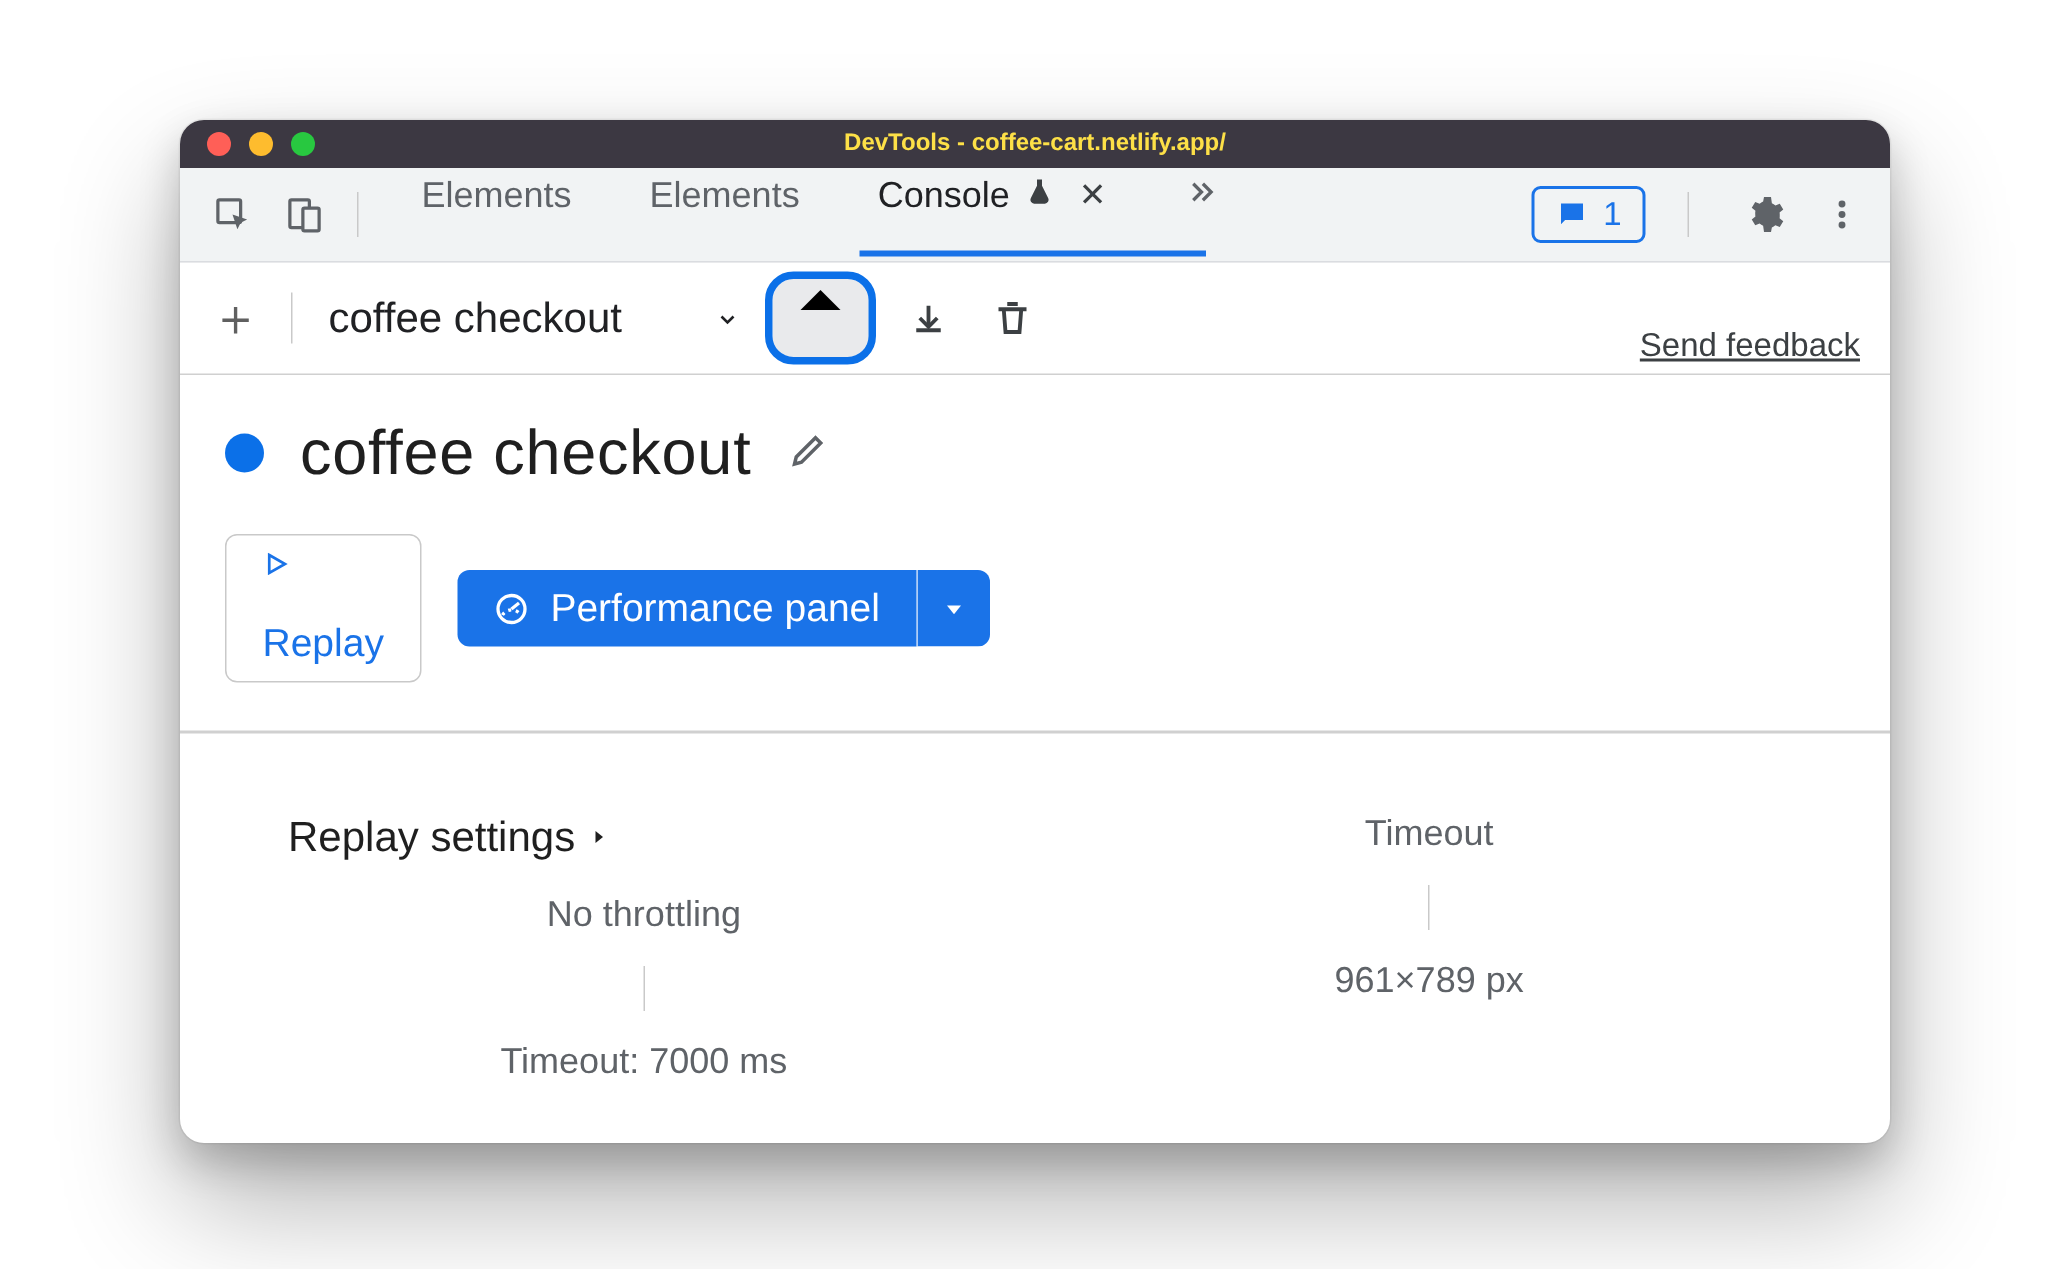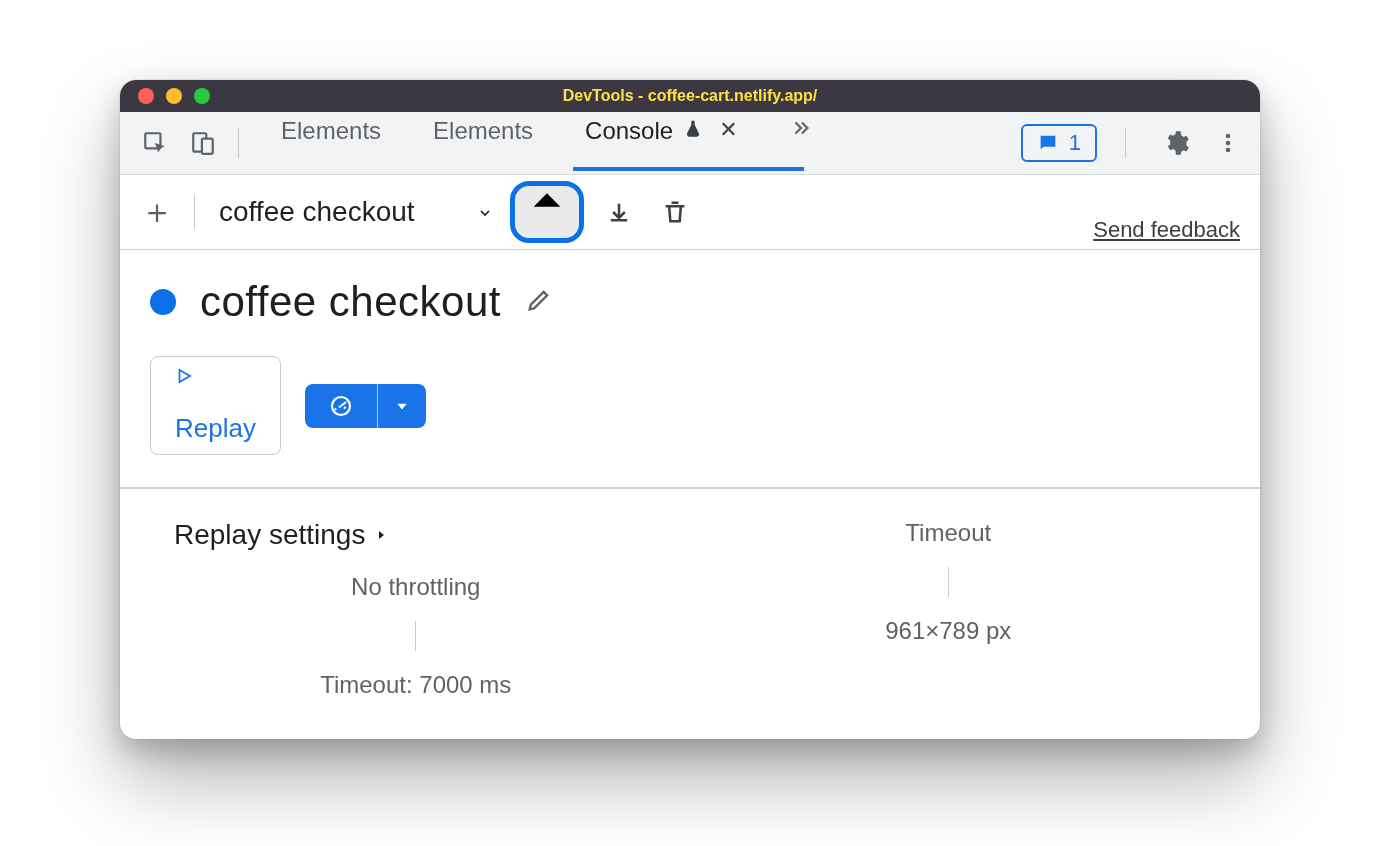--- a/index.html
+++ b/index.html
@@ -117,21 +117,21 @@
   }
   .btn-primary svg{width:24px;height:24px;stroke:#fff;fill:none;stroke-width:2.2;}
   .btn-caret{
     background:#1a73e8;color:#fff;border-left:1.5px solid rgba(255,255,255,0.65);
     display:flex;align-items:center;justify-content:center;padding:0 16px;border-radius:0 8px 8px 0;
   }
   .btn-caret svg{width:16px;height:14px;fill:#fff;}
 
   
   .settings{
-    display:flex;padding:30px 70px 40px 54px;gap:49px;font-size:24px;color:#202124;
+    display:flex;padding:30px 70px 40px 72px;gap:49px;font-size:24px;color:#202124;margin-top:23px;
   }
   .settings .col{flex:1;min-width:0;}
   .settings h3{
     margin:0 0 22px 0;font-size:28px;font-weight:500;color:#1f1f1f;display:flex;align-items:center;gap:10px;
   }
   .caret-right svg{width:12px;height:18px;fill:#1f1f1f;}
   .kv-row{display:flex;align-items:center;gap:20px;color:#5f6368;font-size:24px;flex-direction:column;}
   .kv-row .vdiv{width:1px;height:30px;background:#c9c9c9;}
 </style>
 </head>
@@ -271,20 +271,21 @@
         <span>Replay</span>
       </div>
 
       <div class="btn-primary-group">
         <div class="btn-primary">
           <svg viewBox="0 0 24 24">
             <circle cx="12" cy="12" r="9"></circle>
               <path d="M12 12l5-4"></path>
               <path d="M6 16a7 7 0 0 1 12 0" stroke-dasharray="2 3"></path>
           </svg>
+          <span>Performance panel</span>
         </div>
         <div class="btn-caret">
           <svg viewBox="0 0 24 24">
               <path d="M4 8h16L12 18 4 8Z"></path>
             </svg>
         </div>
       </div>
     </div>
   </div>
 

